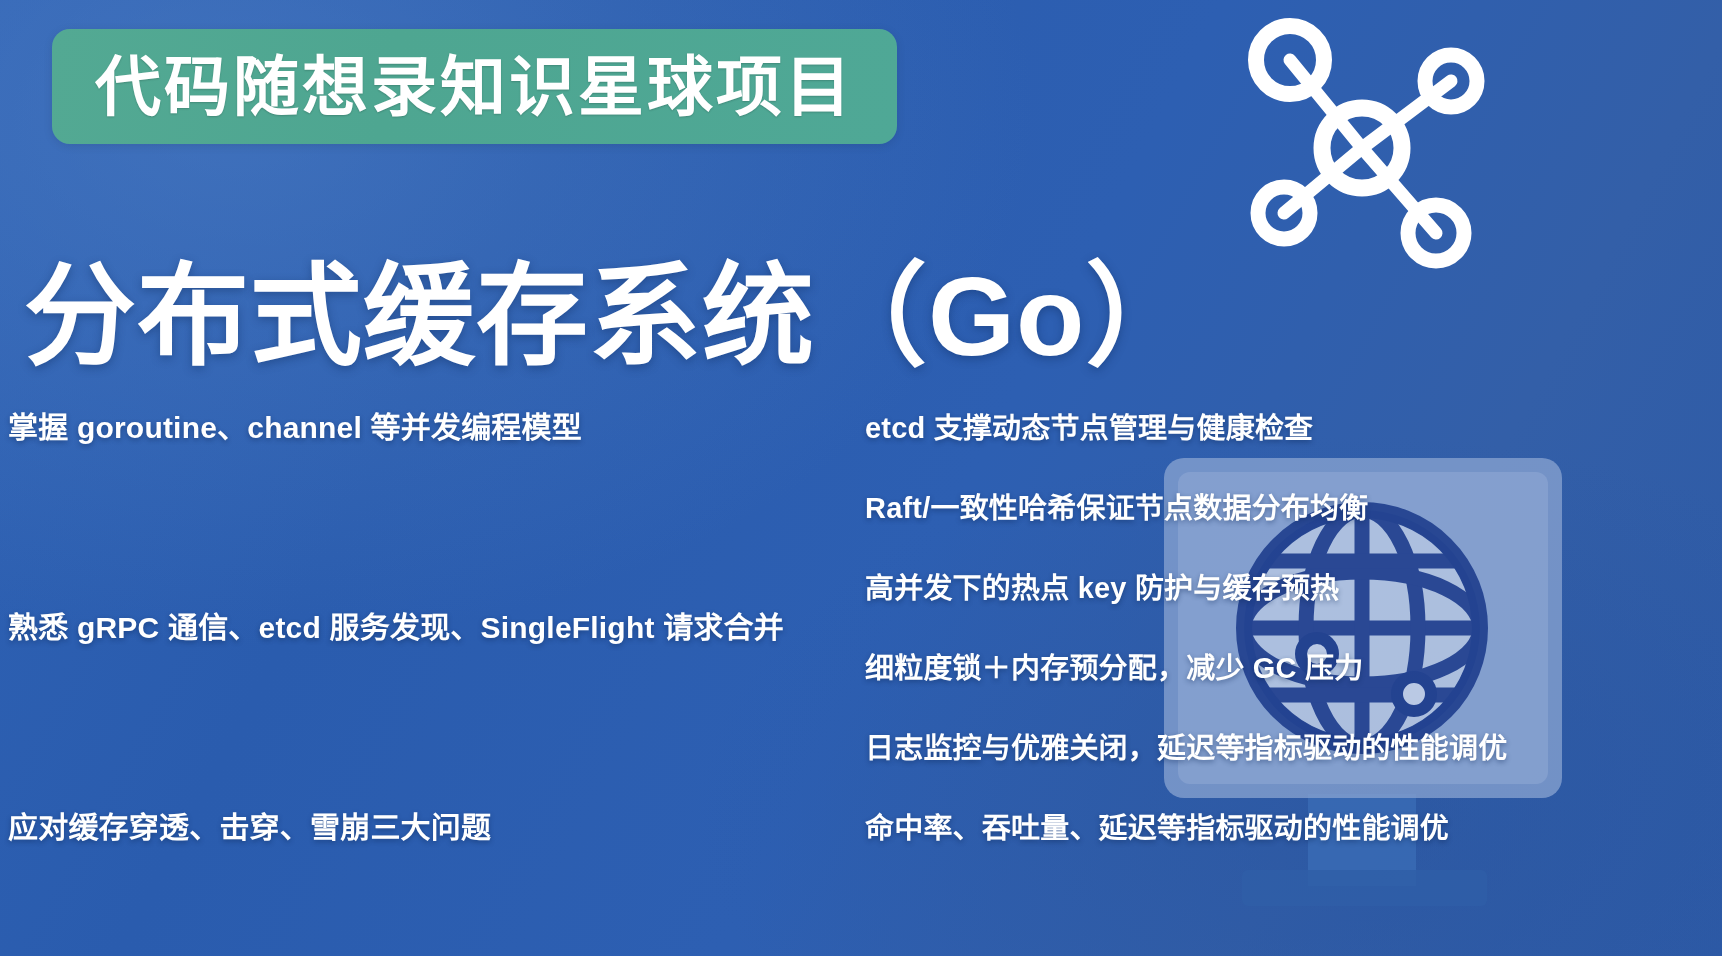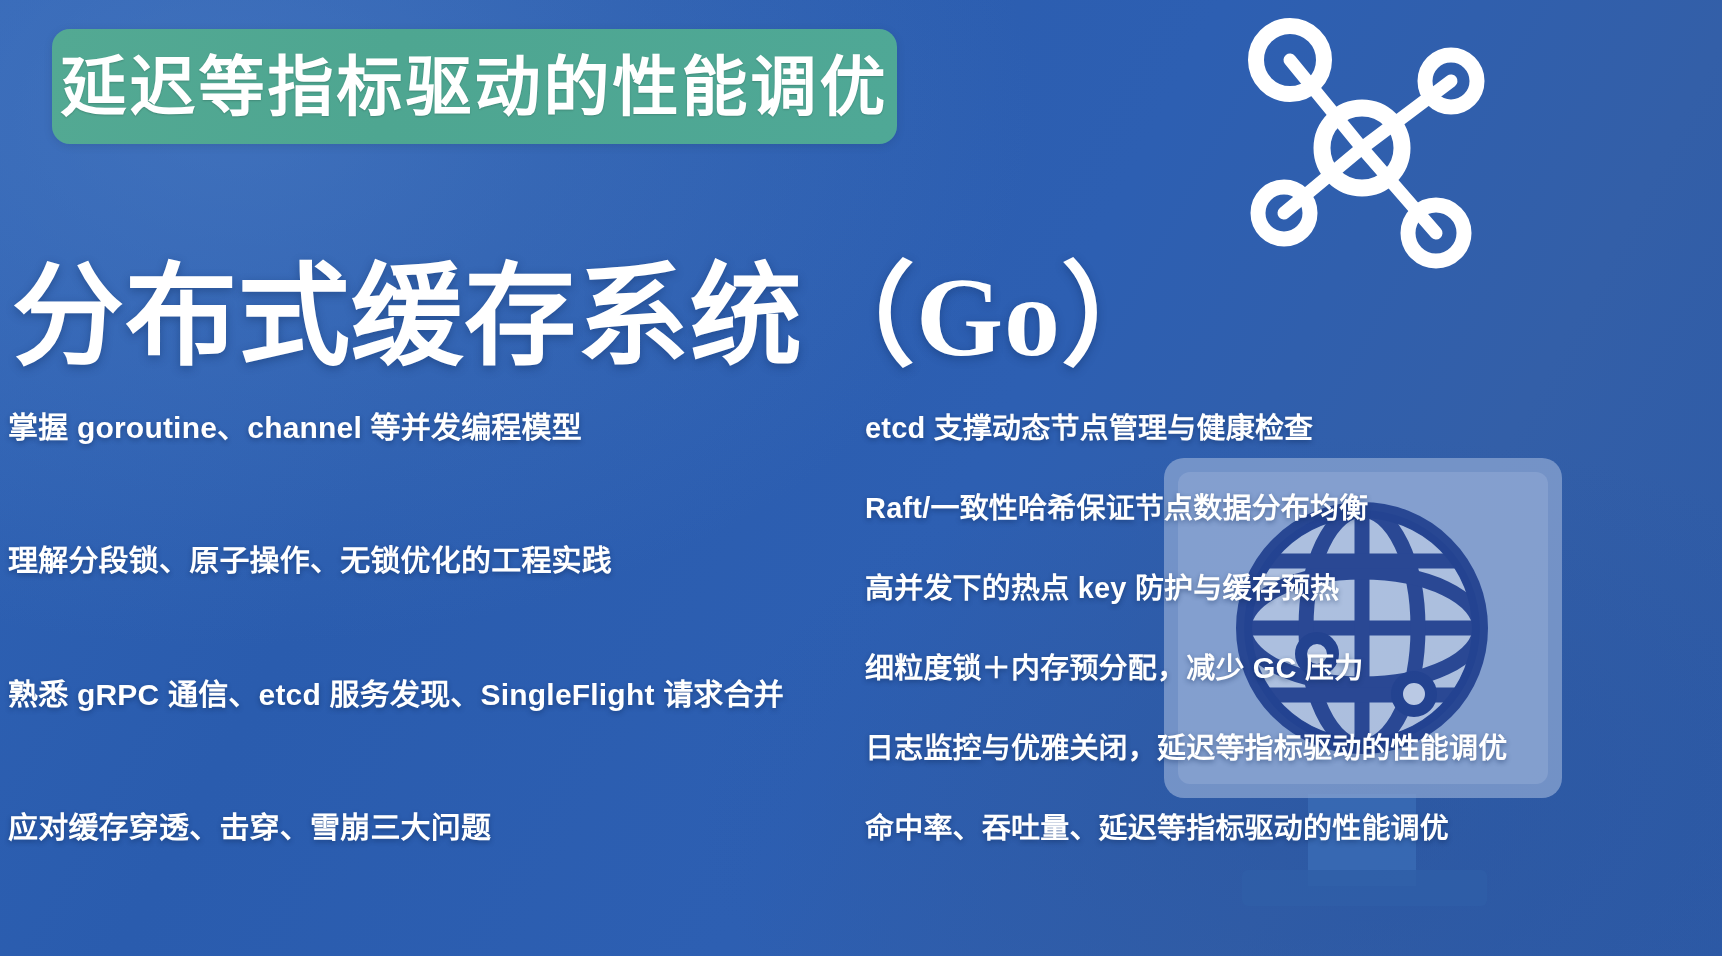--- a/index.html
+++ b/index.html
@@ -78,31 +78,30 @@
     font-weight: 700;
     letter-spacing: 3px;
     line-height: 1;
     white-space: nowrap;
     text-shadow: 0 1px 2px rgba(0,0,0,0.18);
   }
 
   
   #main-title {
     position: absolute;
-    left: 12px;
+    left: 24px;
     top: 176px;
     z-index: 4;
     color: #ffffff;
     font-size: 112px;
     font-weight: 700;
     line-height: 1.18;
     letter-spacing: 1px;
     white-space: nowrap;
     text-shadow: 0 3px 10px rgba(10,35,80,0.35);
-    font-family: Liberation Serif, serif;
   }
 
   
   #columns {
     position: absolute;
     left: 0;
     top: 393px;
     width: 1722px;
     height: 470px;
     z-index: 5;
@@ -181,30 +180,29 @@
       <path d="M148 259 L352 259"></path>
     </g>
     <circle cx="250" cy="192" r="118" fill="none" stroke="#23418f" stroke-width="16" opacity="0.95"></circle>
     <g fill="#c6d3ea" stroke="#23418f" stroke-width="12">
       <circle cx="205" cy="218" r="16"></circle>
       <circle cx="302" cy="258" r="17"></circle>
     </g>
   </svg>
 
   <div id="badge">
-    <span id="badge-text">延迟等指标驱动的性能调优</span>
+    <span id="badge-text">代码随想录知识星球项目</span>
   </div>
 
   <h1 id="main-title">分布式缓存系统（Go）</h1>
 
   <div id="columns">
 
     <div class="column" id="column-left">
       <div class="bullet-line">掌握 goroutine、channel 等并发编程模型</div>
-      <div class="bullet-line">理解分段锁、原子操作、无锁优化的工程实践</div>
       <div class="bullet-line">熟悉 gRPC 通信、etcd 服务发现、SingleFlight 请求合并</div>
       <div class="bullet-line">应对缓存穿透、击穿、雪崩三大问题</div>
     </div>
 
     <div class="column" id="column-right">
       <div class="bullet-line">etcd 支撑动态节点管理与健康检查</div>
       <div class="bullet-line">Raft/一致性哈希保证节点数据分布均衡</div>
       <div class="bullet-line">高并发下的热点 key 防护与缓存预热</div>
       <div class="bullet-line">细粒度锁＋内存预分配，减少 GC 压力</div>
       <div class="bullet-line">日志监控与优雅关闭，延迟等指标驱动的性能调优</div>

